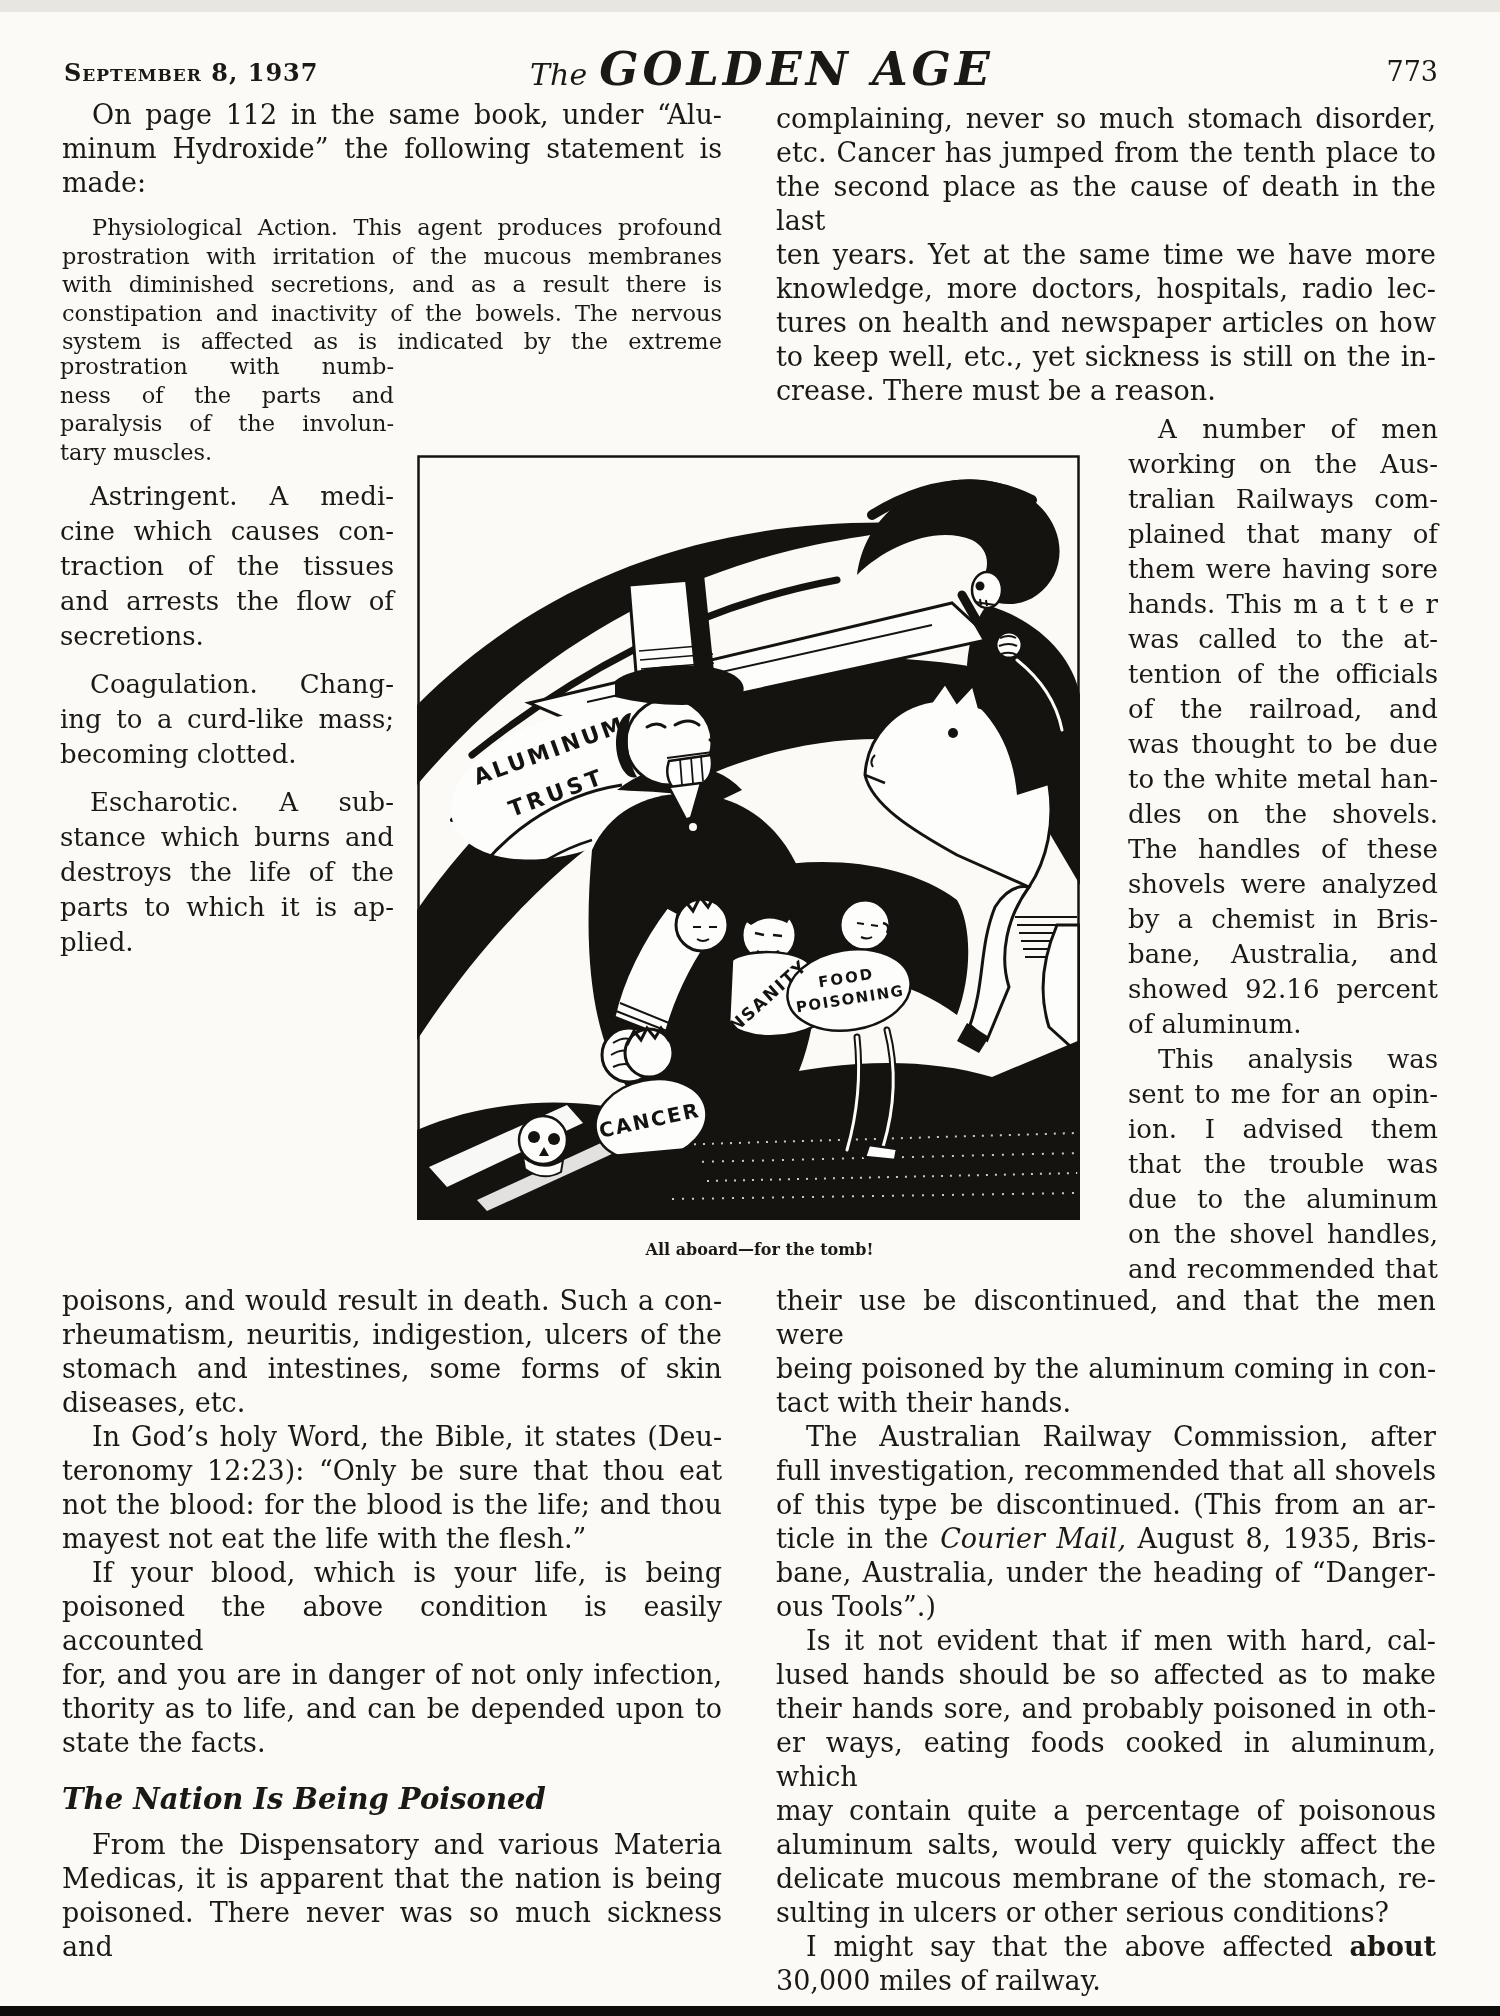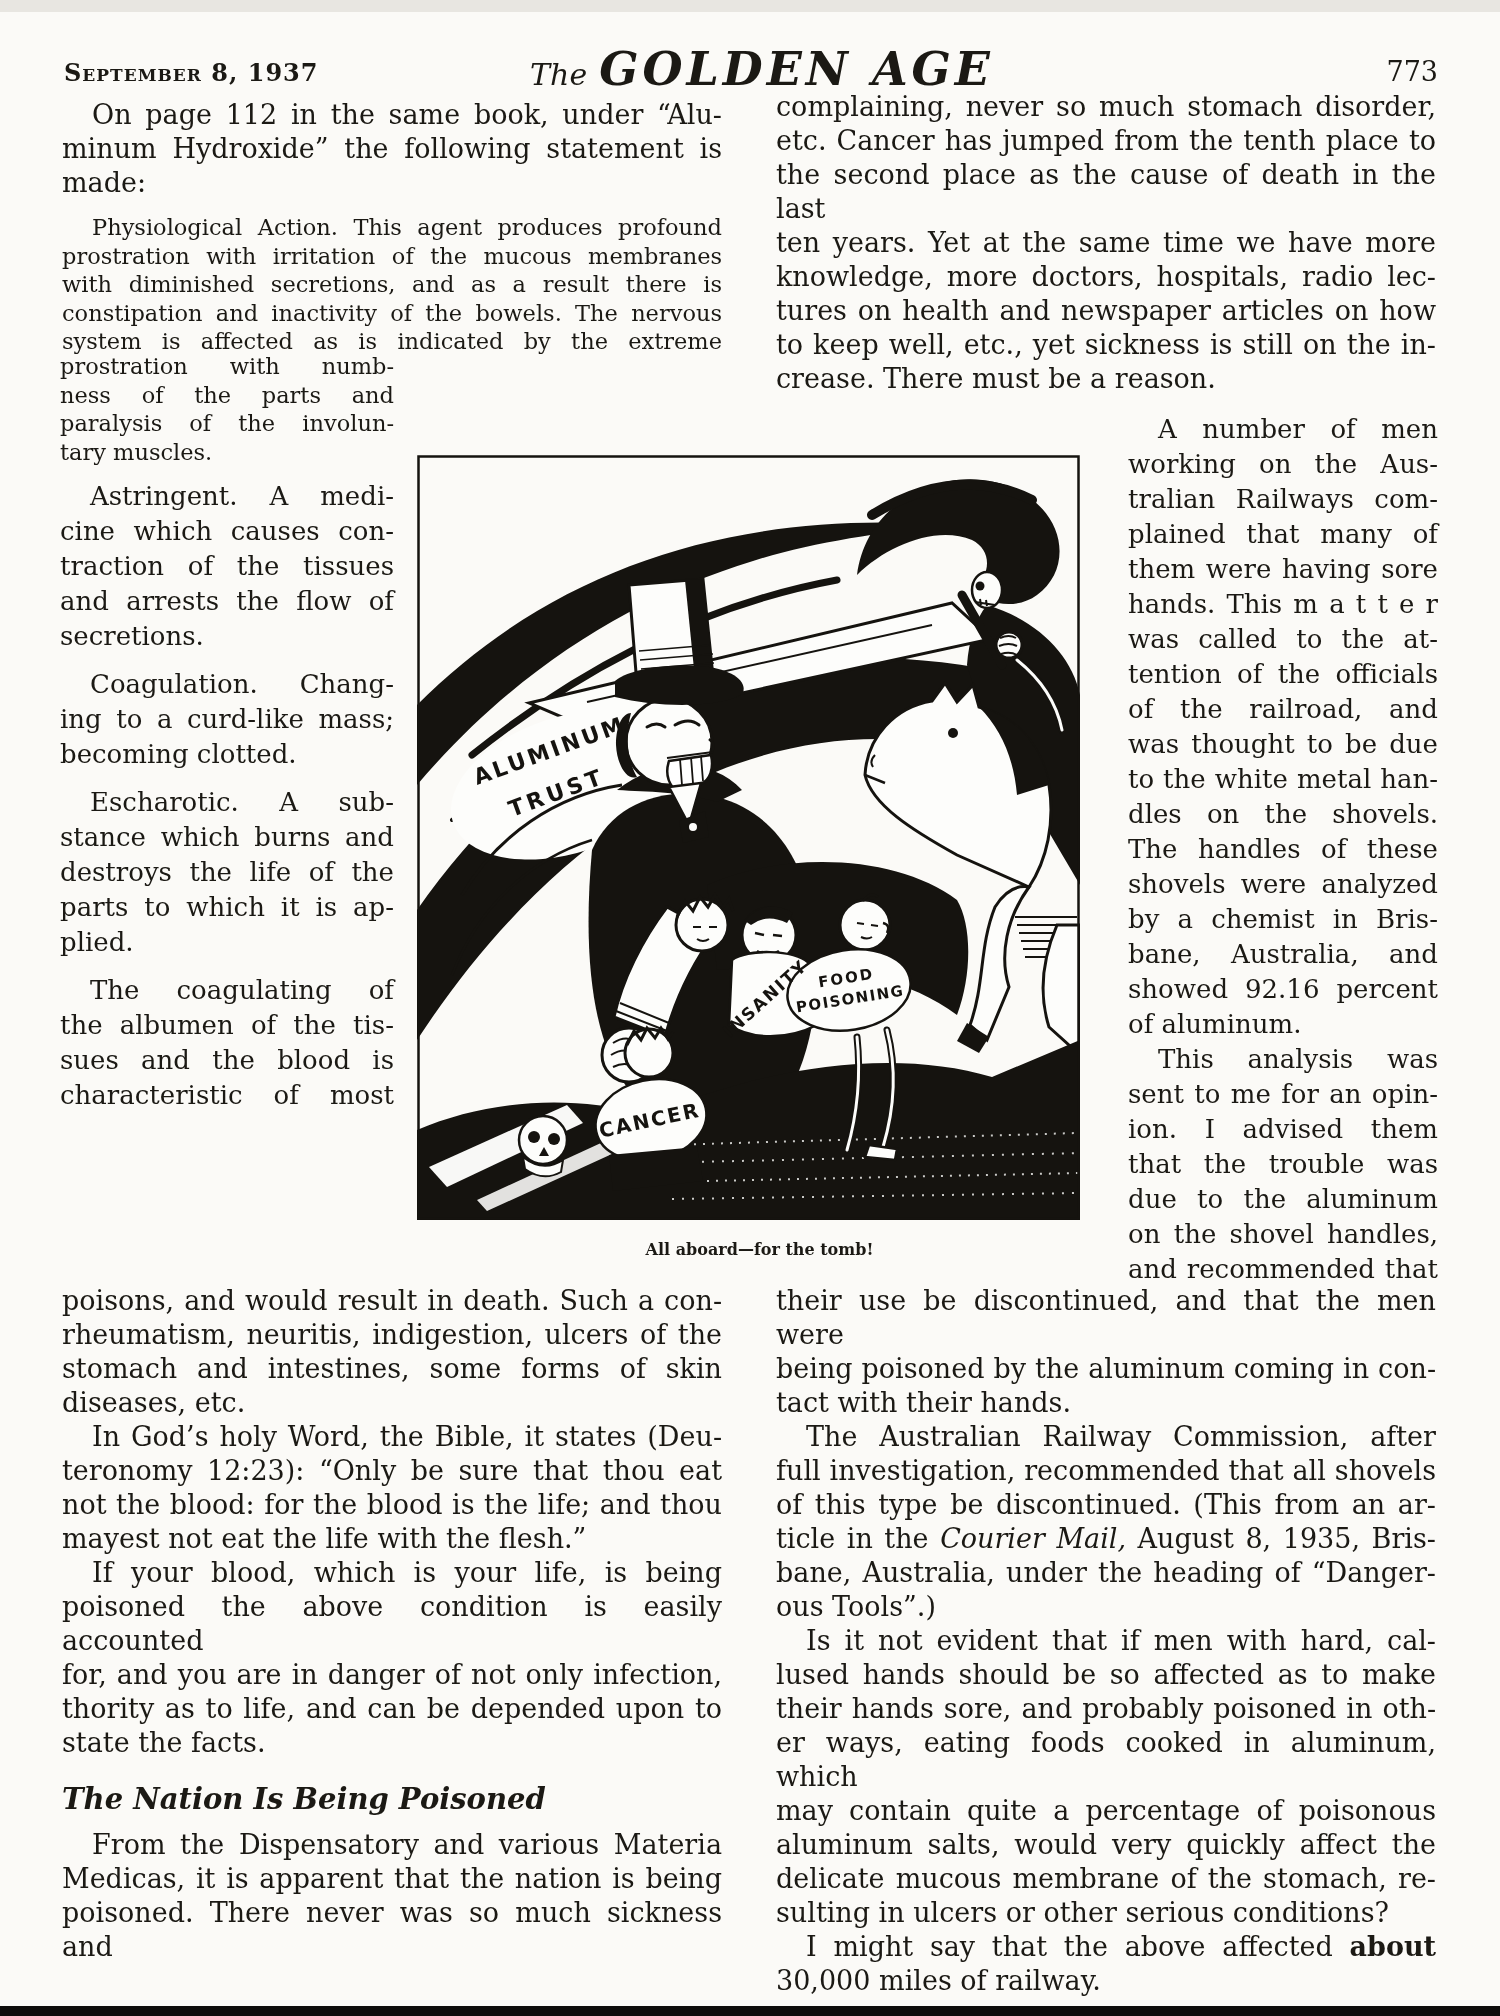--- a/index.html
+++ b/index.html
@@ -11,21 +11,21 @@
   
   .issue-date{position:absolute;left:64px;top:46px;font-size:24px;font-weight:700;
     font-variant:small-caps;letter-spacing:1px;}
   .masthead{position:absolute;left:0;right:0;top:30px;text-align:center;padding-left:24px;}
   .masthead-the{font-style:italic;font-size:30px;margin-right:12px;}
   .masthead-title{font-weight:700;font-style:italic;font-size:46px;letter-spacing:4px;}
   .page-number{position:absolute;right:62px;top:44px;font-size:27px;}
   
   .tb{position:absolute;}
   .tb-lt{left:62px;top:86px;width:660px;font-size:27px;line-height:34px;}
-  .tb-rt{left:776px;top:78px;width:660px;font-size:27px;line-height:34px;}
+  .tb-rt{left:776px;top:90px;width:660px;font-size:27px;line-height:34px;}
   .tb-ln{left:60px;top:340px;width:334px;font-size:26px;line-height:35px;}
   .tb-rn{left:1128px;top:400px;width:310px;font-size:26px;line-height:35px;}
   .tb-lb{left:62px;top:1272px;width:660px;font-size:27px;line-height:34px;}
   .tb-rb{left:776px;top:1272px;width:660px;font-size:27px;line-height:34px;}
   .para.small{font-size:22.5px;line-height:28.5px;}
   .para.gap{margin-top:13px;}
   .para.indent .line:first-child{text-indent:30px;}
   .line{text-align:justify;text-align-last:justify;}
   .line.end{text-align-last:left;}
   .section-heading{font-size:29px;font-weight:700;font-style:italic;margin:22px 0 12px 0;}
@@ -91,26 +91,20 @@
         <div class="line">Coagulation. Chang-</div>
         <div class="line">ing to a curd-like mass;</div>
         <div class="line end">becoming clotted.</div>
       </div>
       <div class="para indent gap">
         <div class="line">Escharotic. A sub-</div>
         <div class="line">stance which burns and</div>
         <div class="line">destroys the life of the</div>
         <div class="line">parts to which it is ap-</div>
         <div class="line end">plied.</div>
-      </div>
-      <div class="para indent gap">
-        <div class="line">The coagulating of</div>
-        <div class="line">the albumen of the tis-</div>
-        <div class="line">sues and the blood is</div>
-        <div class="line">characteristic of most</div>
       </div>
     </div>
   <div class="tb tb-rn">
       <div class="para indent">
         <div class="line">A number of men</div>
         <div class="line">working on the Aus-</div>
         <div class="line">tralian Railways com-</div>
         <div class="line">plained that many of</div>
         <div class="line">them were having sore</div>
         <div class="line">hands. This m a t t e r</div>

